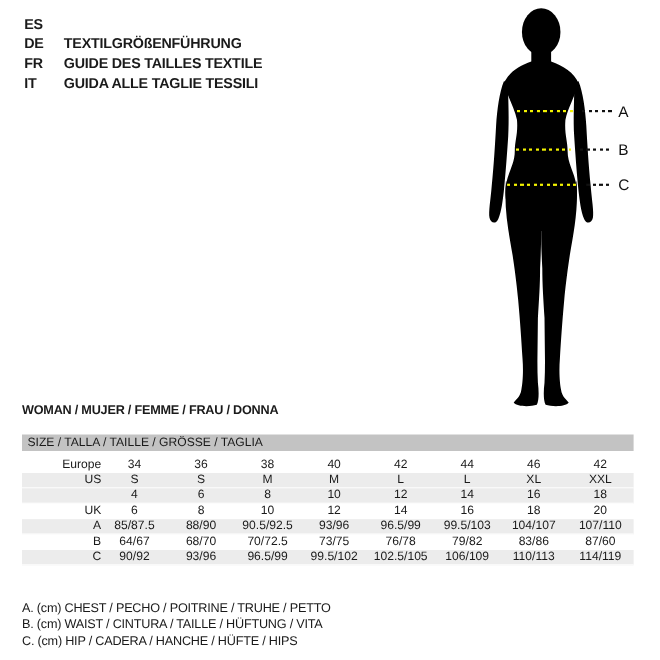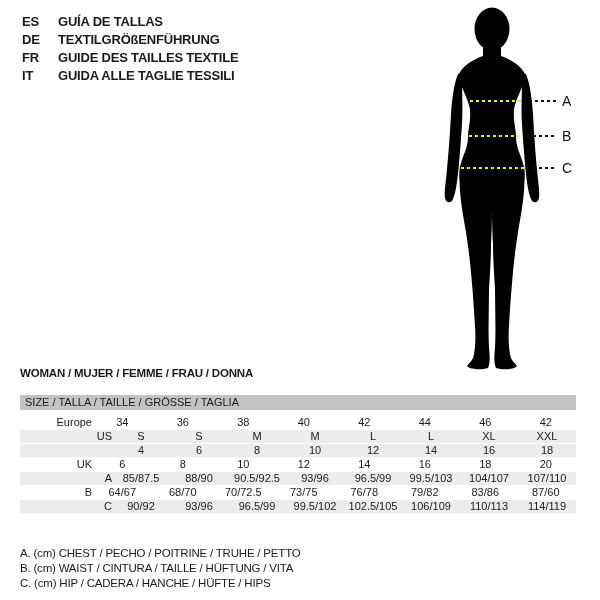--- a/index.html
+++ b/index.html
@@ -23,35 +23,34 @@
   
   .gender{position:absolute;left:20px;top:367px;font-size:11.5px;font-weight:bold;letter-spacing:-0.2px;}
 
   
   .size-table{position:absolute;left:20px;top:395px;width:556px;font-size:11px;}
   .t-header{background:#c3c3c3;height:15px;line-height:15px;padding-left:5px;margin-bottom:6px;}
   .t-row{display:grid;grid-template-columns:72px repeat(8,1fr);height:13px;line-height:13px;border-bottom:1px solid #fff;}
   .t-row .lbl{text-align:right;padding-left:5px;}
   .t-row .c{text-align:center;}
   .bg-w{background:#ffffff;}
-  .bg-g{background:#ececec;padding-left:20px;}
+  .bg-g{background:#ececec;}
 
   
   .legend{position:absolute;left:20px;top:546px;}
   .legend-row{height:15px;line-height:15px;font-size:11.5px;font-weight:normal;letter-spacing:-0.2px;}
 </style>
 </head>
 <body>
 
 <div class="canvas">
 
   <div class="langs">
     <div class="lang-row">
       <span class="lang-code">ES</span>
-      <span class="lang-label">GUÍA DE TALLAS</span>
     </div>
     <div class="lang-row">
       <span class="lang-code">DE</span>
       <span class="lang-label">TEXTILGRÖßENFÜHRUNG</span>
     </div>
     <div class="lang-row">
       <span class="lang-code">FR</span>
       <span class="lang-label">GUIDE DES TAILLES TEXTILE</span>
     </div>
     <div class="lang-row">

